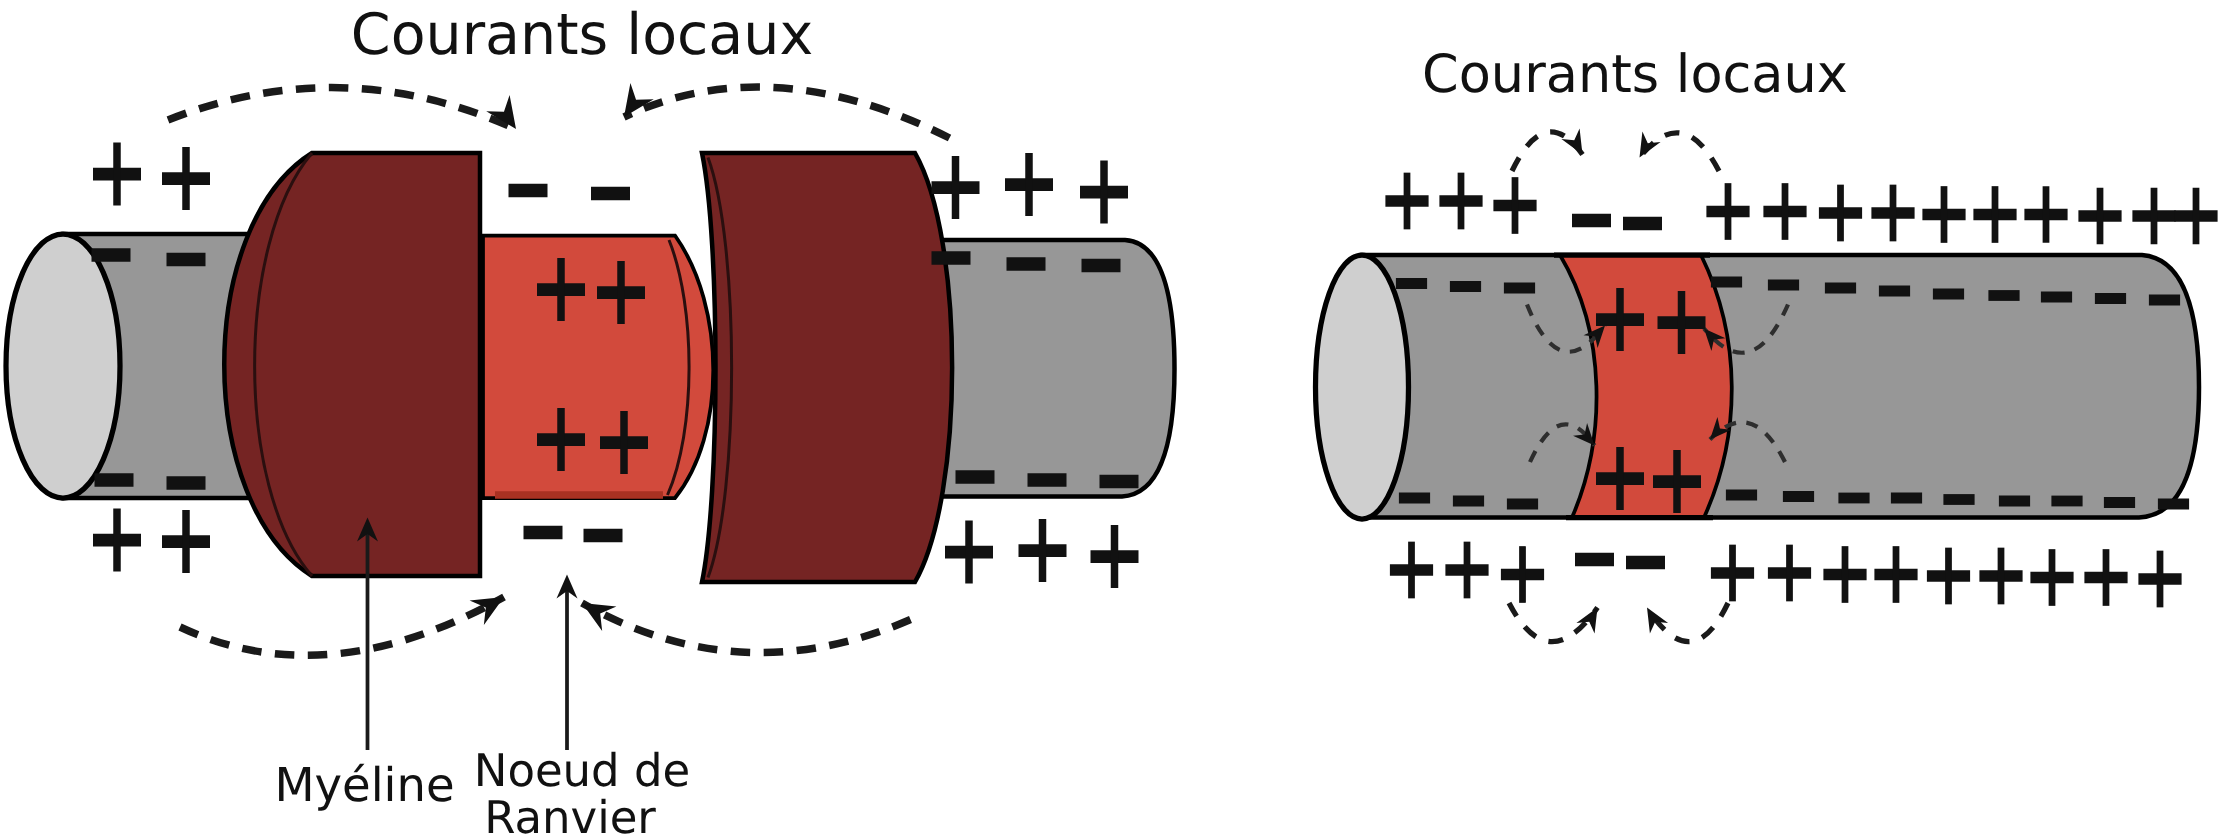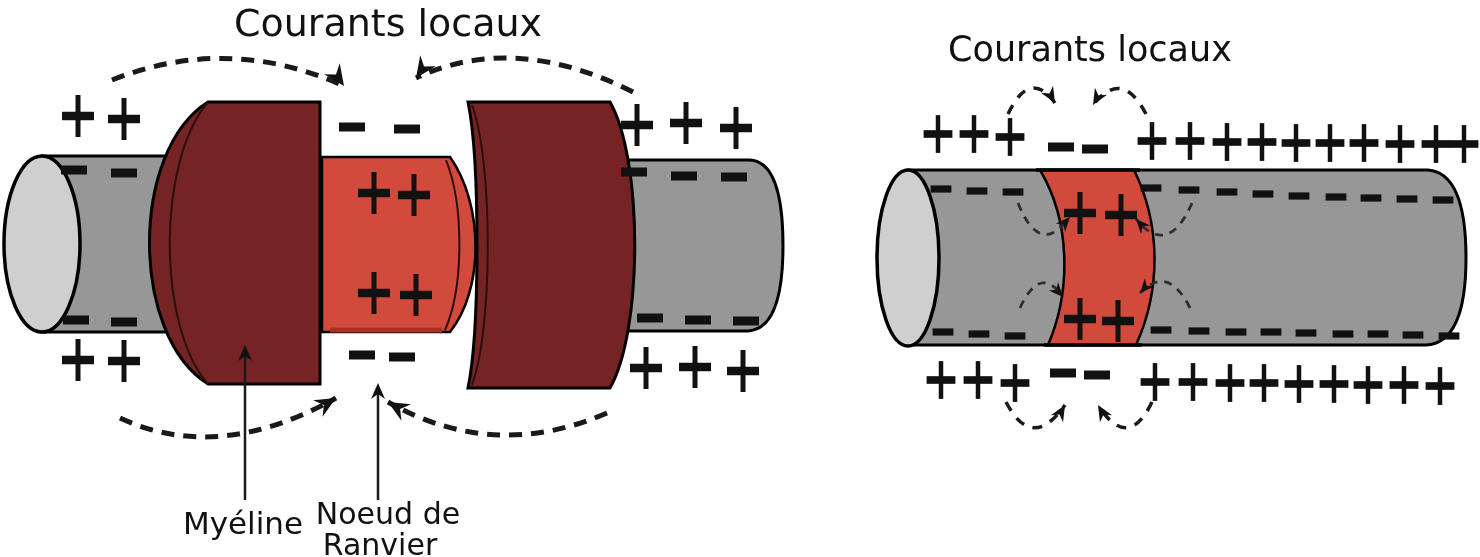--- a/index.html
+++ b/index.html
@@ -1,17 +1,17 @@
 <!DOCTYPE html>
 <html><head>
 <meta charset="utf-8">
 <style>
   html,body{margin:0;padding:0;background:#ffffff;}
   .stage{width:1480px;height:557px;position:relative;background:#fff;overflow:hidden;
-         font-family:"DejaVu Sans", sans-serif;}
+         font-family:"DejaVu Sans", sans-serif;border-radius:17px;}
   svg{display:block;}
   text{font-family:"DejaVu Sans", sans-serif; fill:#111;}
 </style>
 </head>
 <body>
 
 <div class="stage">
 <svg viewBox="0 0 1480 557" width="1480" height="557">
   <defs>
     <g id="plus-glyph">

